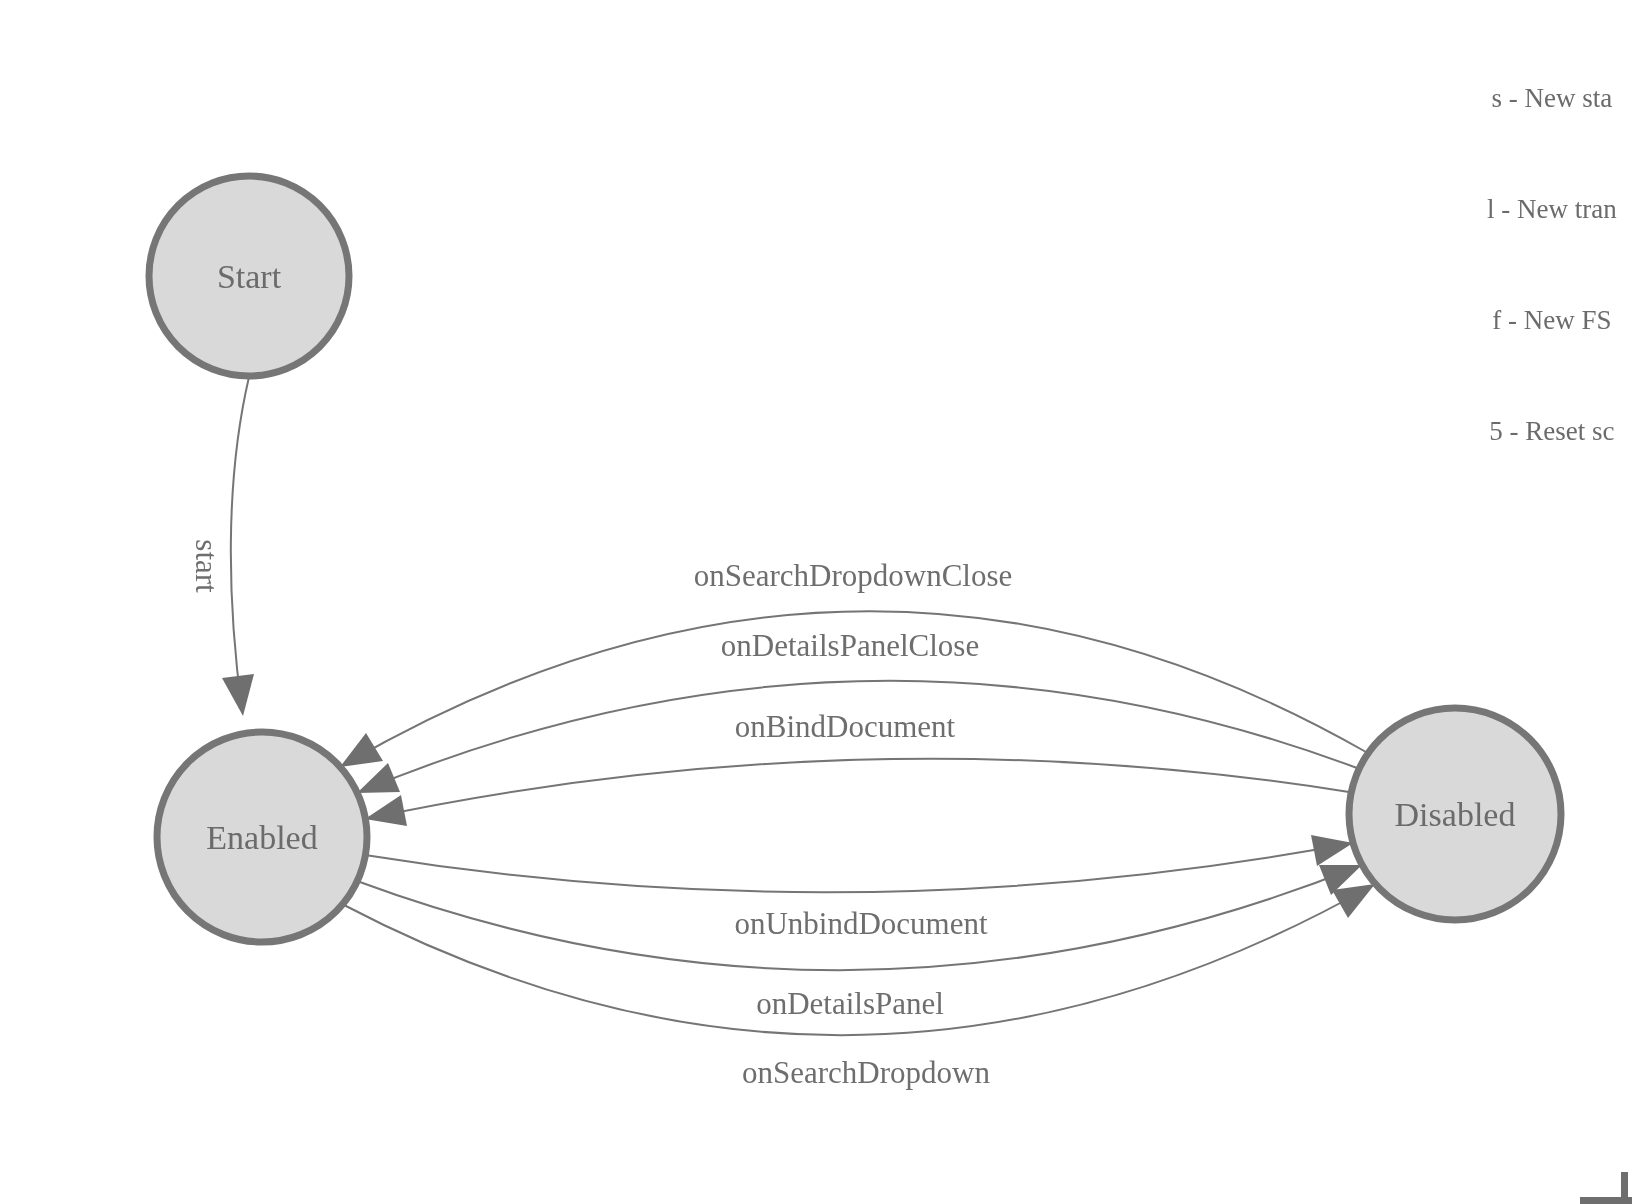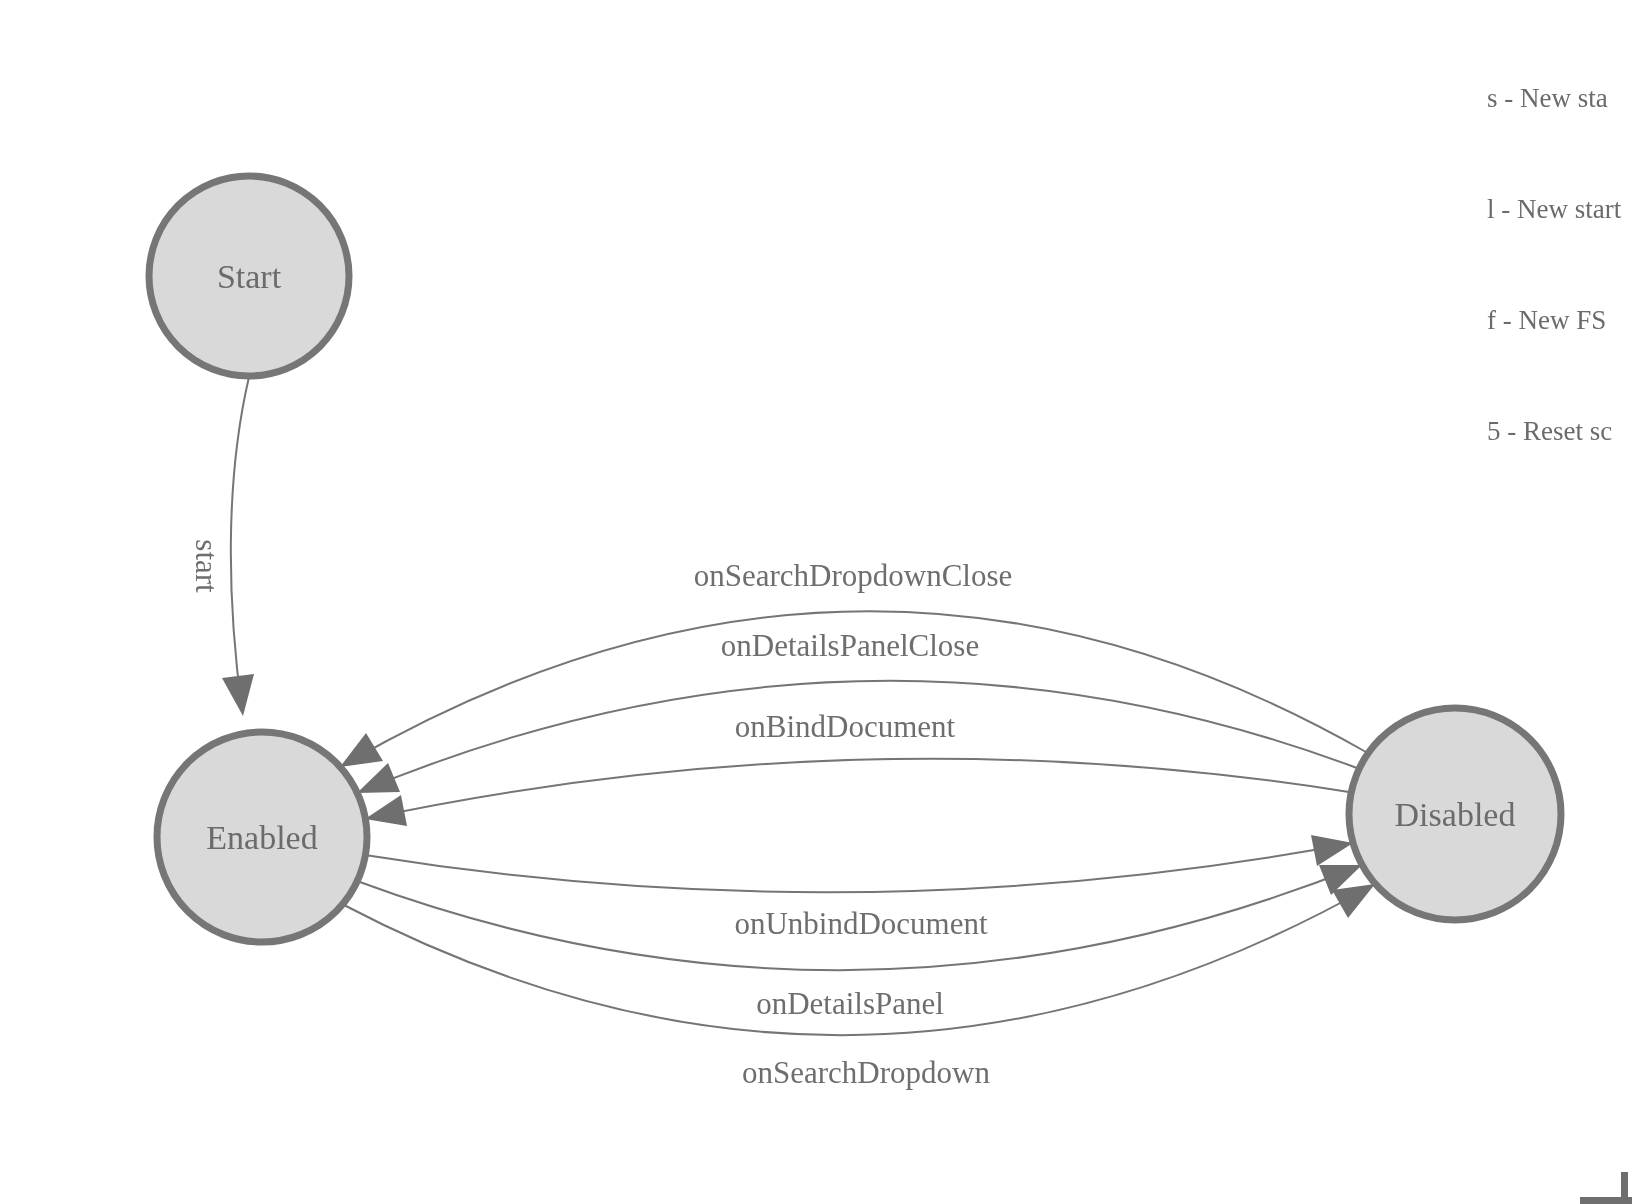--- a/index.html
+++ b/index.html
@@ -51,20 +51,21 @@
     fill: #6e6e6e;
   }
   .legend {
     position: absolute;
     left: 1487px;
     top: 6px;
     color: #6b6b6b;
     font-size: 27px;
     line-height: 37px;
     white-space: pre;
+    text-align: center;
   }
 </style>
 </head>
 <body>
 
 <div class="stage">
 
   <svg class="fsm" width="1632" height="1204" viewBox="0 0 1632 1204">
 
     <path class="edge-path" d="M 249 377 C 225 480 227 600 242 710"></path>
@@ -102,18 +103,18 @@
     <text class="edge-label" x="861" y="934">onUnbindDocument</text>
     <text class="edge-label" x="850" y="1014">onDetailsPanel</text>
     <text class="edge-label" x="866" y="1083">onSearchDropdown</text>
 
     <rect class="corner-mark" x="1580" y="1197" width="52" height="7"></rect>
     <rect class="corner-mark" x="1621" y="1172" width="7" height="32"></rect>
   </svg>
 
   <div class="legend">
     <div>s - New sta</div>
-    <div>l - New start</div>
+    <div>l - New tran</div>
     <div>f - New FS</div>
     <div>5 - Reset sc</div>
   </div>
 
 </div>
 
 </body></html>

